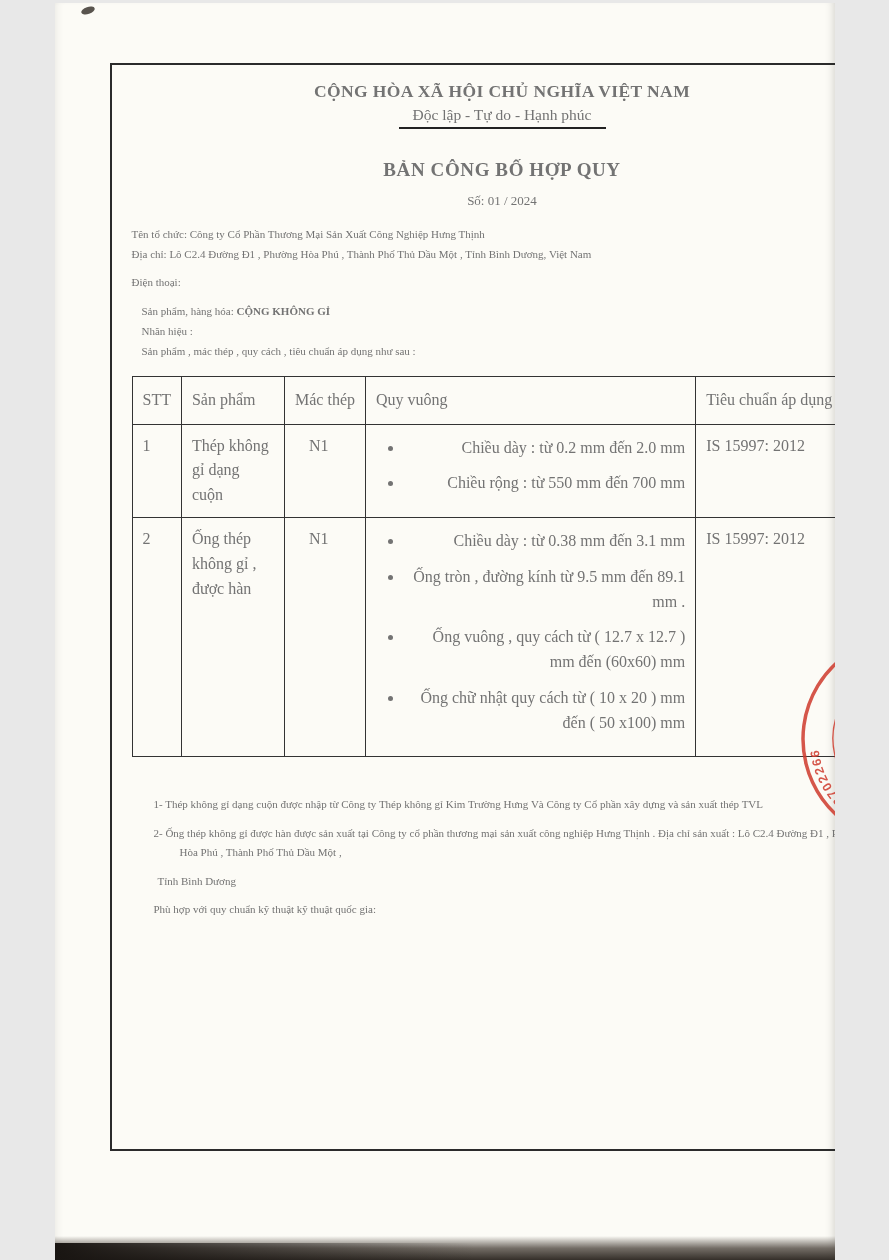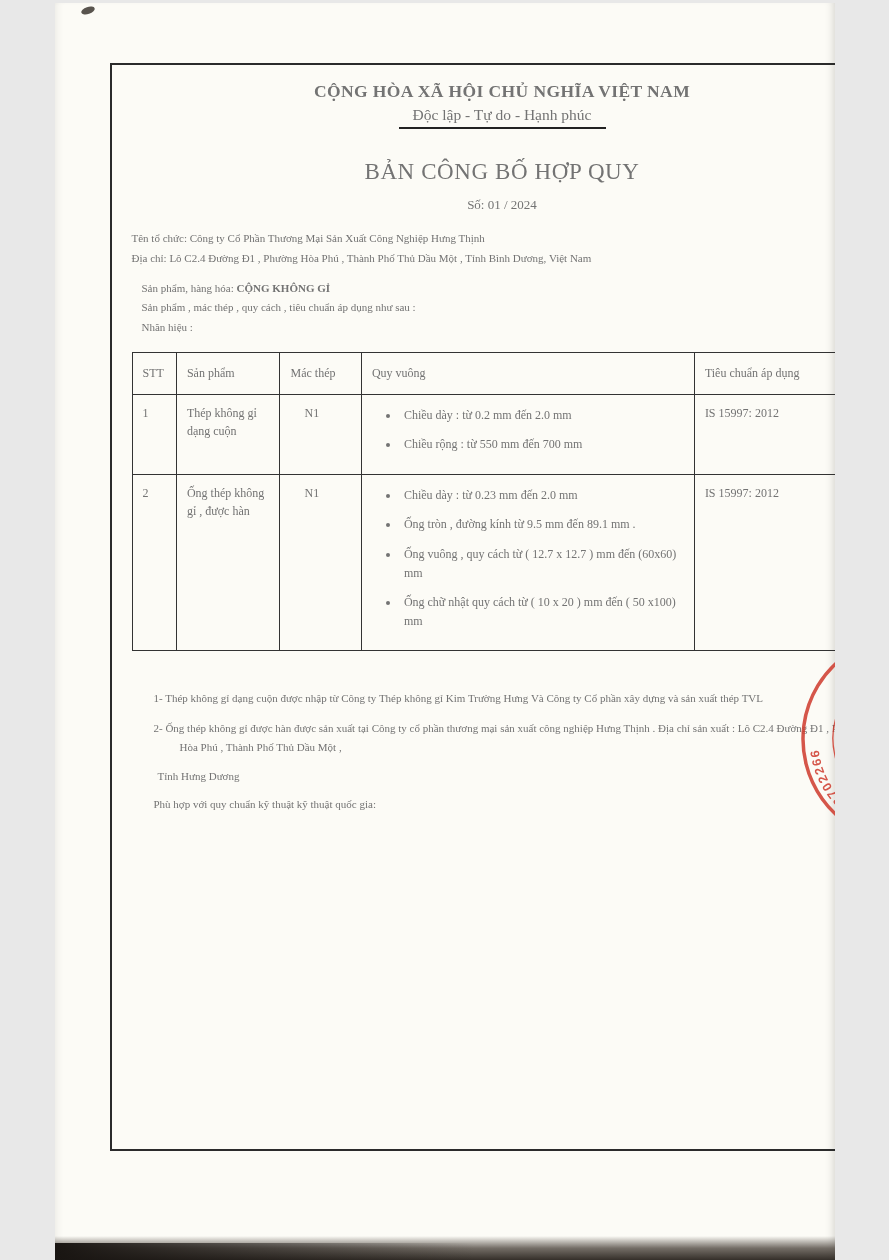--- a/index.html
+++ b/index.html
@@ -17,52 +17,52 @@
     position:absolute;
     left:55px;top:60px;
     width:783px;height:1088px;
     border:2px solid #2b2b2b;
     box-sizing:border-box;
     padding:14px 18px 0 20px;
   }
   .center{text-align:center;}
   .nat-line1{font-size:17.5px;font-weight:bold;letter-spacing:.4px;margin:2px 0 4px;}
   .nat-line2{display:inline-block;font-size:15.5px;font-weight:normal;border-bottom:2px solid #222;padding:0 14px 3px;}
-  .doc-title{font-size:23px;font-weight:normal;letter-spacing:.6px;margin-top:30px;}
+  .doc-title{font-size:19px;font-weight:bold;letter-spacing:.6px;margin-top:30px;}
   .doc-number{font-size:13px;margin-top:12px;}
   p{margin:0;font-size:11px;line-height:1.8;}
   .p-org{margin-top:16px;}
   .p-phone{margin-top:8px;}
   .indent{padding-left:10px;}
   .p-product{margin-top:10px;}
   .bold{font-weight:bold;}
   table.spec{
     width:100%;
     border-collapse:collapse;
     margin-top:14px;
-    font-size:12px;
+    font-size:16px;
     border-radius:18px;
   }
   table.spec th, table.spec td{
     border:1.6px solid #333;
     padding:9px 10px;
     vertical-align:top;
     text-align:left;
     font-weight:normal;
     line-height:1.55;
   }
   table.spec th{padding-top:11px;padding-bottom:11px;}
   .col-stt{width:6%;text-align:center;}
   .col-sp{width:14%;}
   .col-mt{width:11%;}
   .col-qc{width:45%;}
   .col-tc{width:24%;}
   td.c{text-align:center;}
   td .mt{padding-left:14px;}
-  ul.qc{margin:2px 0 0;padding-left:28px;}
+  ul.qc{margin:2px 0 0;padding-left:28px;text-align:right;}
   ul.qc li{margin-bottom:11px;padding-left:4px;}
   .notes{margin-top:38px;padding-left:22px;padding-right:4px;}
   .note{padding-left:26px;text-indent:-26px;line-height:1.75;margin-bottom:10px;}
   .province{margin-top:4px;padding-left:4px;}
   .conf-intro{margin-top:8px;padding-left:22px;}
   .conf-detail{margin-top:8px;text-align:justify;text-indent:22px;line-height:1.8;word-spacing:2px;}
   .stamp{
     position:absolute;
     left:735px;top:620px;
     opacity:.85;
@@ -92,24 +92,25 @@
     <div class="center">
       <div class="nat-line1">CỘNG HÒA XÃ HỘI CHỦ NGHĨA VIỆT NAM</div>
       <div class="nat-line2">Độc lập - Tự do - Hạnh phúc</div>
     </div>
 
     <div class="center doc-title">BẢN CÔNG BỐ HỢP QUY</div>
     <div class="center doc-number">Số: 01 / 2024</div>
 
     <p class="p-org">Tên tổ chức: Công ty Cổ Phần Thương Mại Sản Xuất Công Nghiệp Hưng Thịnh</p>
     <p>Địa chỉ: Lô C2.4 Đường Đ1 , Phường Hòa Phú , Thành Phố Thủ Dầu Một , Tỉnh Bình Dương, Việt Nam</p>
+    <p class="p-phone">Điện thoại:</p>
 
     <p class="indent p-product"><span>Sản phẩm, hàng hóa: </span><span class="bold">CỘNG KHÔNG GỈ</span></p>
+    <p class="indent">Nhãn hiệu :</p>
     <p class="indent">Sản phẩm , mác thép , quy cách , tiêu chuẩn áp dụng như sau :</p>
-    <p class="indent">Nhãn hiệu :</p>
 
     <table class="spec">
       <thead>
         <tr>
           <th class="col-stt">STT</th>
           <th class="col-sp">Sản phẩm</th>
           <th class="col-mt">Mác thép</th>
           <th class="col-qc">Quy vuông</th>
           <th class="col-tc">Tiêu chuẩn áp dụng</th>
         </tr>
@@ -126,35 +127,35 @@
             </ul>
           </td>
           <td>IS 15997: 2012</td>
         </tr>
         <tr>
           <td class="c">2</td>
           <td>Ống thép không gỉ , được hàn</td>
           <td><span class="mt">N1</span></td>
           <td>
             <ul class="qc">
-              <li>Chiều dày : từ 0.23 mm đến 2.0 mm</li>
+              <li>Chiều dày : từ 0.38 mm đến 3.1 mm</li>
               <li>Ống tròn , đường kính từ 9.5 mm đến 89.1 mm .</li>
               <li>Ống vuông , quy cách từ ( 12.7 x 12.7 ) mm đến (60x60) mm</li>
               <li>Ống chữ nhật quy cách từ ( 10 x 20 ) mm đến ( 50 x100) mm</li>
             </ul>
           </td>
           <td>IS 15997: 2012</td>
         </tr>
       </tbody>
     </table>
 
     <div class="notes">
       <p class="note">1- Thép không gỉ dạng cuộn được nhập từ Công ty Thép không gỉ Kim Trường Hưng Và Công ty Cổ phần xây dựng và sản xuất thép TVL</p>
       <p class="note">2- Ống thép không gỉ được hàn được sản xuất tại Công ty cổ phần thương mại sản xuất công nghiệp Hưng Thịnh . Địa chỉ sản xuất : Lô C2.4 Đường Đ1 , Phường Hòa Phú , Thành Phố Thủ Dầu Một ,</p>
-      <p class="province">Tỉnh Hưng Dương</p>
+      <p class="province">Tỉnh Bình Dương</p>
     </div>
     <p class="conf-intro">Phù hợp với quy chuẩn kỹ thuật kỹ thuật quốc gia:</p>
 
   </div>
 
   <svg class="stamp" width="232" height="232" viewBox="0 0 232 232">
     <g transform="rotate(-14 116 116)" stroke="#cf3a2d" fill="#cf3a2d" font-family="Liberation Sans, sans-serif">
       <circle cx="116" cy="116" r="103" fill="none" stroke-width="3.5"></circle>
       <circle cx="116" cy="116" r="73" fill="none" stroke-width="1.4"></circle>
       <path id="arcL" d="M 116 204 A 88 88 0 0 1 28 116 A 88 88 0 0 1 116 28" fill="none" stroke="none"></path>

